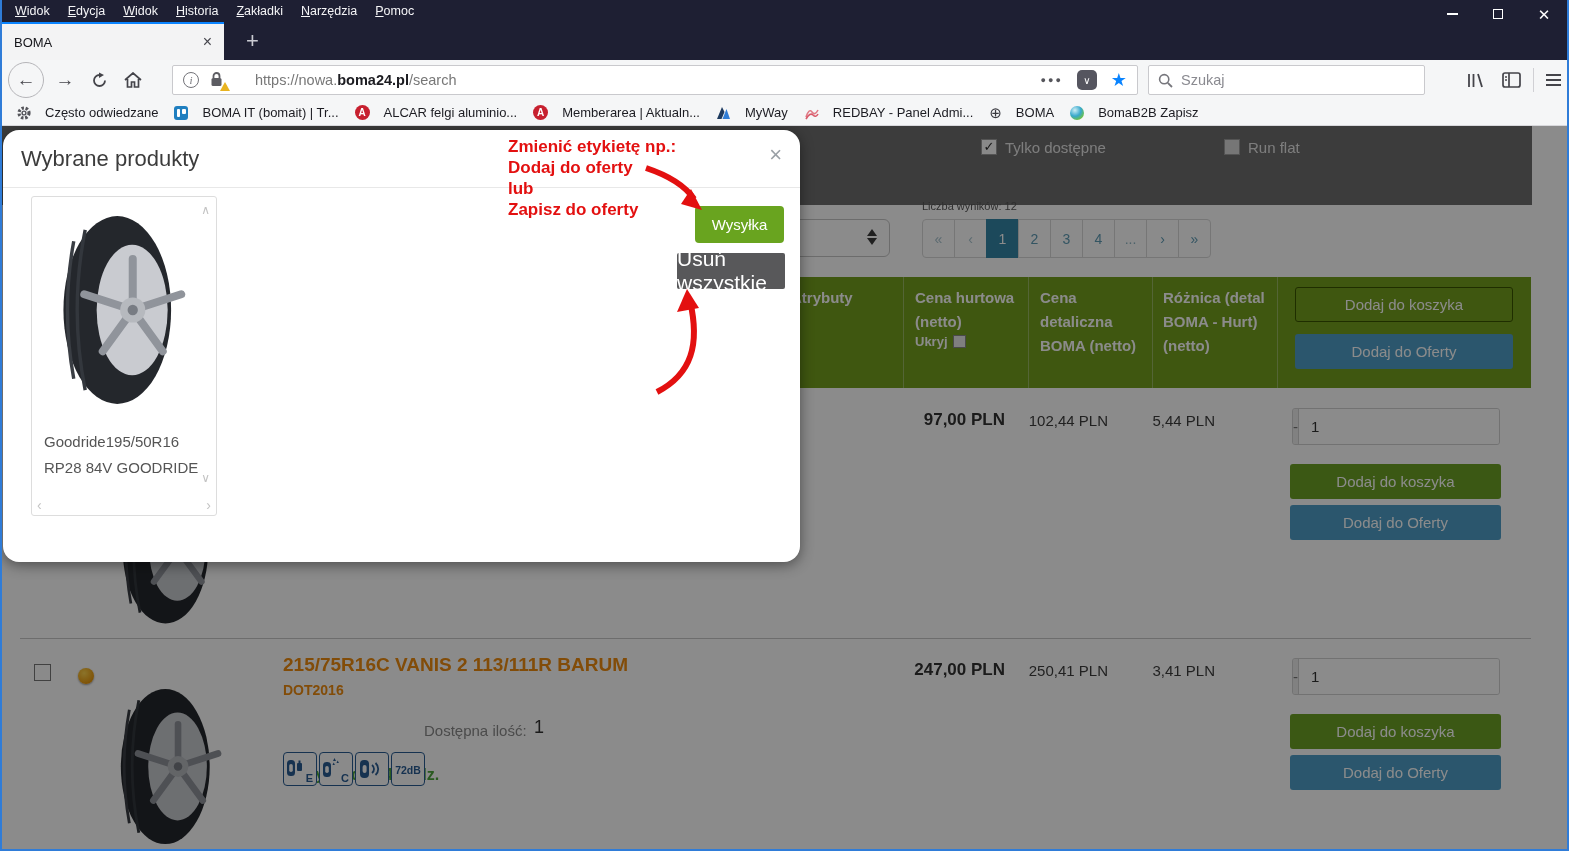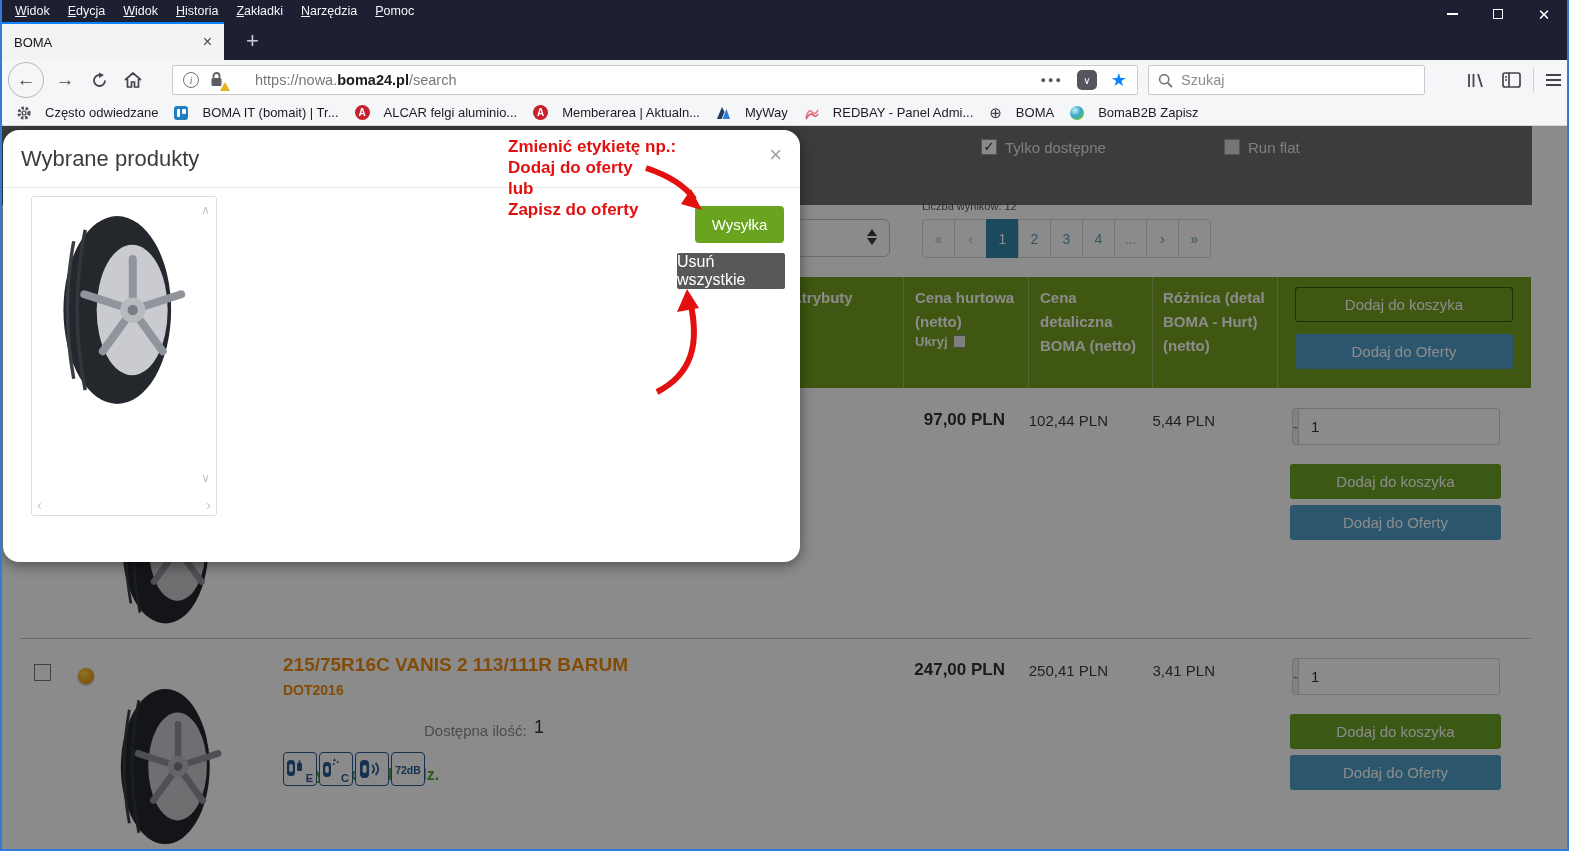--- a/index.html
+++ b/index.html
@@ -130,21 +130,21 @@
   .modal-close { position:absolute; right:18px; top:12px; font-size:22px; color:#9aa0a6; }
   .modal-div { position:absolute; left:0; top:57px; width:100%; height:1px; background:#e8e8e8; }
   .pcard { position:absolute; left:28px; top:66px; width:186px; height:320px; border:1px solid #ddd; border-radius:3px; background:#fff; }
   .pcard .chev { position:absolute; color:#c3c3c3; font-size:12px; }
   .pcard .up { right:6px; top:6px; }
   .pcard .dn { right:6px; bottom:30px; }
   .pcard .lt { left:5px; bottom:2px; font-size:14px; }
   .pcard .rt { right:5px; bottom:2px; font-size:14px; }
   .pcard-name { position:absolute; left:12px; top:232px; font-size:15px; color:#555; line-height:26px; }
   .compare-btn { position:absolute; left:692px; top:76px; width:89px; height:37px; background:#69a41f; border-radius:4px; color:#fff; font-size:15px; display:flex; align-items:center; justify-content:center; }
-  .removeall-btn { position:absolute; left:674px; top:123px; width:108px; height:36px; background:#58585a; border-radius:2px; color:#fff; font-size:16px; display:flex; align-items:center; justify-content:center; }
+  .removeall-btn { position:absolute; left:674px; top:123px; width:108px; height:36px; background:#58585a; border-radius:2px; color:#fff; font-size:21px; display:flex; align-items:center; justify-content:center; }
 
   
   .note { position:absolute; color:#e31010; font-weight:bold; font-size:17px; line-height:21px; z-index:20; }
   .note1 { left:508px; top:10px; }
   .note2 { left:476px; top:264px; }
   .ann-svg { position:absolute; inset:0; z-index:20; pointer-events:none; }
 </style>
 </head>
 <body>
 
@@ -434,20 +434,24 @@
 
     <div class="modal">
       <div class="modal-title">Wybrane produkty</div>
       <div class="modal-close">×</div>
       <div class="modal-div"></div>
       <div class="pcard">
         <span class="chev up">∧</span>
         <svg style="position:absolute; left:28px; top:14px; width:126px; height:198px;" viewBox="0 0 110 170">
             <use href="#tireg"></use>
           </svg>
+        <div class="pcard-name">
+          <div>Goodride195/50R16</div>
+          <div>RP28 84V GOODRIDE</div>
+        </div>
         <span class="chev dn">∨</span>
         <span class="chev lt">‹</span>
         <span class="chev rt">›</span>
       </div>
       <span class="compare-btn">Wysyłka</span>
       <span class="removeall-btn">Usuń wszystkie</span>
     </div>
 
     <div class="note note1">
       <div>Zmienić etykietę np.:</div>

